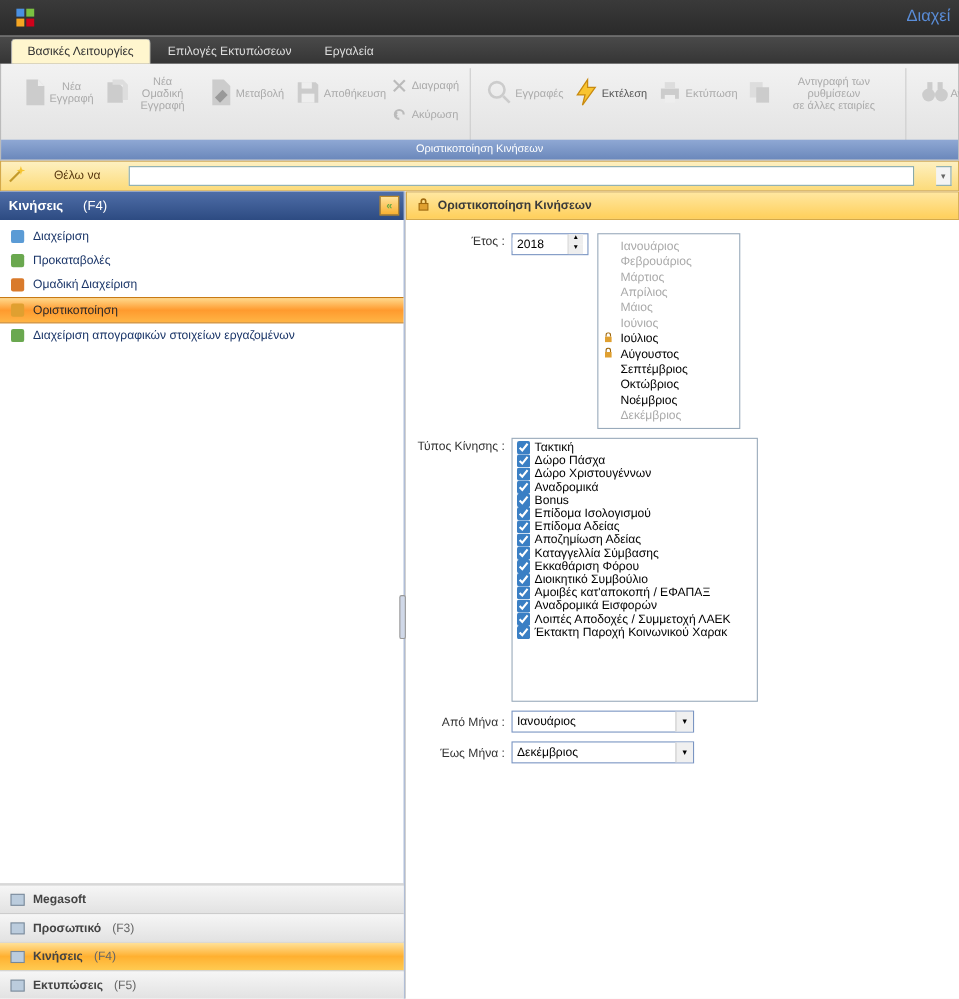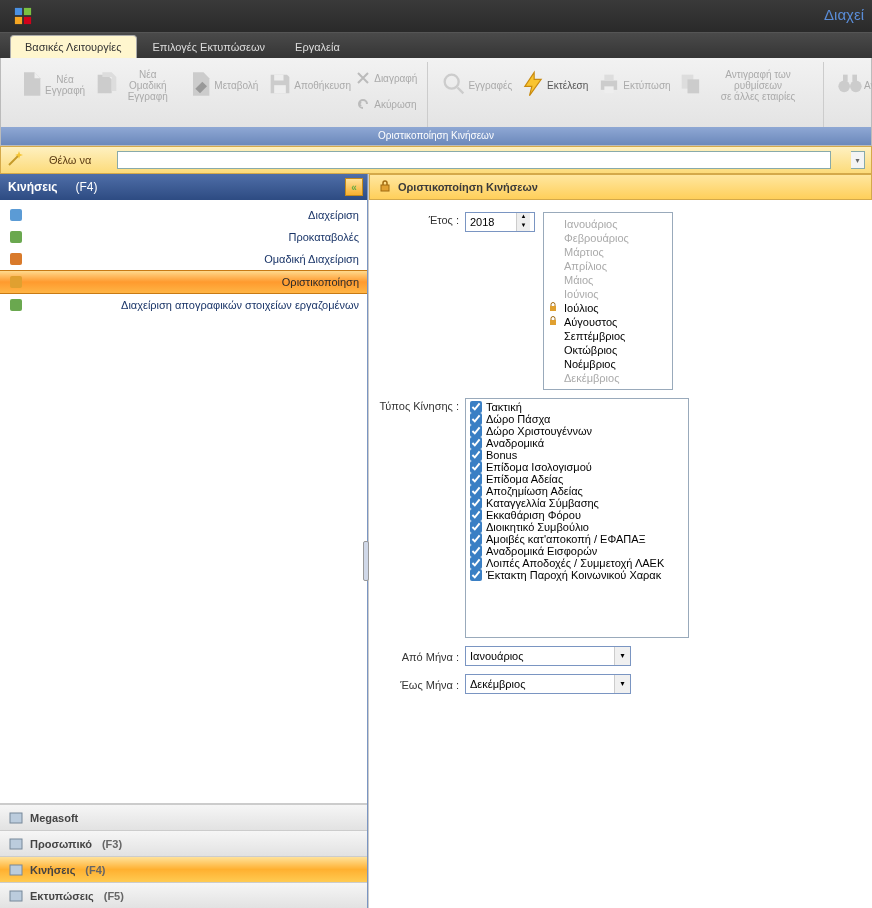--- a/index.html
+++ b/index.html
@@ -146,21 +146,20 @@
   display: flex; align-items: center; justify-content: center;
   font-size: 10px; color: #6a4;
   cursor: pointer;
 }
 .sidebar-list { flex: 1; overflow: auto; padding: 4px 0; }
 .sidebar-item {
   display: flex; align-items: center;
   padding: 3px 8px;
   cursor: pointer;
   color: #1a3568;
-  justify-content: space-between;
 }
 .sidebar-item .icon { width: 16px; height: 16px; margin-right: 6px; display: flex; align-items: center; justify-content: center;}
 .sidebar-item.selected {
   background: linear-gradient(to bottom, #ffd98c 0%, #ff9a2e 50%, #ffb545 100%);
   border: 1px solid #c87a14;
   border-left: none; border-right: none;
   color: #2a2a2a;
 }
 .sidebar-bottom { border-top: 1px solid #ccc; }
 .nav-panel {
@@ -171,21 +170,21 @@
   padding: 0 8px;
   cursor: pointer;
   color: #444;
   font-weight: bold;
   font-size: 11px;
 }
 .nav-panel .nicon { width: 16px; height: 16px; margin-right: 6px; display: flex; align-items: center; justify-content: center;}
 .nav-panel.active {
   background: linear-gradient(to bottom, #ffe29a 0%, #ffb030 50%, #ffcb52 100%);
 }
-.nav-panel .shortcut { color: #666; font-weight: bold; margin-left: 10px; }
+.nav-panel .shortcut { color: #666; font-weight: normal; margin-left: 10px; }
 .main {
   flex: 1;
   position: relative;
   background: #fff;
   border-left: 1px solid #ccc;
 }
 .splitter {
   position: absolute;
   left: -6px;
   top: 50%;

